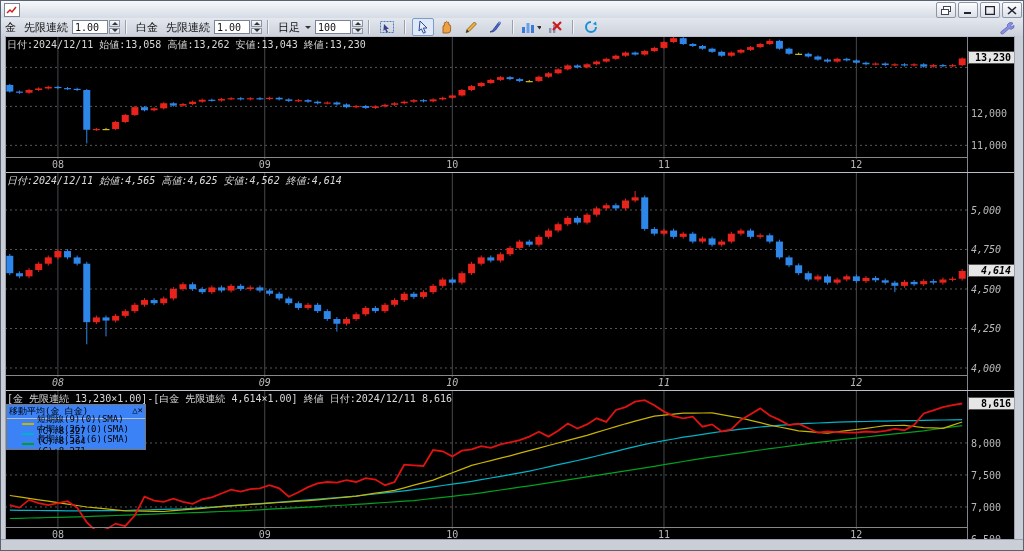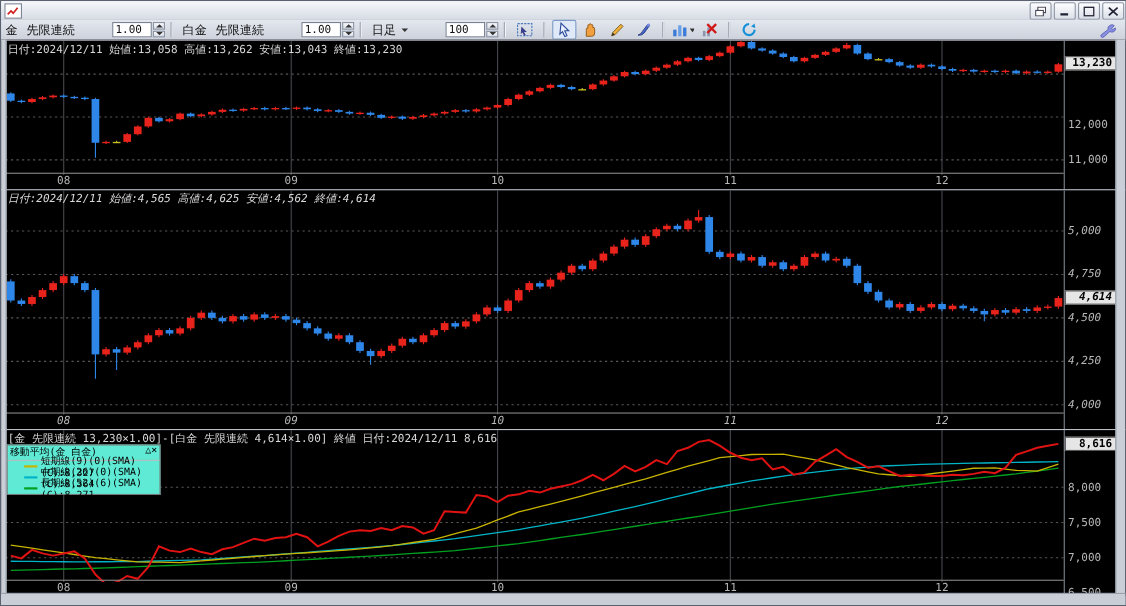--- a/index.html
+++ b/index.html
@@ -7,40 +7,40 @@
   
   #titlebar{position:absolute;left:0;top:0;width:1024px;height:17px;background:linear-gradient(#f6f8fb,#d6dbe4);border-bottom:1px solid #a7adb9;display:flex;align-items:center;}
   #title-icon{width:14px;height:12px;margin:0 4px 0 3px;background:#fff;border:1px solid #7d8596;display:flex;align-items:center;justify-content:center;}
   #title-text{font-size:11px;color:#111;white-space:nowrap;}
   #winbtns{position:absolute;right:3px;top:1px;display:flex;gap:2px;}
   .wbtn{width:18px;height:14px;background:linear-gradient(#fdfdfe,#dbe0e8);border:1px solid #8d95a5;border-radius:2px;display:flex;align-items:center;justify-content:center;}
   
   #toolbar{position:absolute;left:0;top:17px;width:1024px;height:18px;background:linear-gradient(#e3e7ee,#ccd1db);border-bottom:1px solid #9aa1ae;display:flex;align-items:center;font-size:11px;color:#111;}
   .tb-label{margin:0 4px;white-space:nowrap;}
   .spin{display:flex;align-items:center;height:14px;}
-  .spin .val{width:30px;height:12px;background:#fff;border:1px solid #7a8494;font-size:10px;padding:0 2px;display:flex;align-items:center;font-family:"DejaVu Sans Mono",monospace;margin-left:30px;}
+  .spin .val{width:30px;height:12px;background:#fff;border:1px solid #7a8494;font-size:10px;padding:0 2px;display:flex;align-items:center;font-family:"DejaVu Sans Mono",monospace;}
   .spin .btns{width:11px;height:14px;margin-left:1px;display:flex;flex-direction:column;gap:1px;}
   .spin .sb{flex:1;background:linear-gradient(#f8fafc,#d8dde6);border:1px solid #8d95a5;display:flex;align-items:center;justify-content:center;}
   .tri-up{width:0;height:0;border-left:3px solid transparent;border-right:3px solid transparent;border-bottom:3px solid #333;}
   .tri-dn{width:0;height:0;border-left:3px solid transparent;border-right:3px solid transparent;border-top:3px solid #333;}
   .sep{width:1px;height:14px;background:#9aa1ae;margin:0 5px;border-right:1px solid #f2f4f8;}
   .tool{width:20px;height:16px;margin:0 1px;display:flex;align-items:center;justify-content:center;border:1px solid transparent;border-radius:2px;}
   .tool.active{background:#dfe9f7;border:1px solid #7d9cc8;}
   #wrench{position:absolute;right:6px;top:1px;}
   
   .panel{position:absolute;left:0;width:1024px;background:#000;overflow:hidden;border-top:1px solid #b9bec7;box-sizing:border-box;}
   .panel .plot{position:absolute;left:4px;top:0;}
   .panel .vline-axis{position:absolute;top:0;bottom:0;left:966px;width:1px;background:#7f858f;}
   .info{position:absolute;left:6px;top:1px;font-size:10px;color:#d8d8d8;font-family:"DejaVu Sans Mono",monospace;white-space:nowrap;letter-spacing:0;}
   .xaxis{position:absolute;left:4px;width:962px;bottom:0;height:14px;border-top:1px solid #888;}
   .xlabel{position:absolute;top:1px;font-size:10px;color:#b8b8b8;transform:translateX(-50%);font-family:"DejaVu Sans Mono",monospace;}
   .ylabel{position:absolute;left:970px;font-size:10px;color:#b8b8b8;font-family:"DejaVu Sans Mono",monospace;}
   .badge{position:absolute;left:967px;width:47px;height:13px;background:#e6e6e6;border:1px solid #555;color:#000;font-weight:bold;font-size:10px;font-family:"DejaVu Sans Mono",monospace;text-align:right;padding:0 3px;box-sizing:border-box;line-height:12px;}
   
-  #legend{position:absolute;left:5px;top:13px;width:138px;background:#5eead4;border:1px solid #777;font-size:9px;color:#000;font-family:"DejaVu Sans Mono",monospace;}
+  #legend{position:absolute;left:5px;top:13px;width:138px;background:#3b82f6;border:1px solid #777;font-size:9px;color:#000;font-family:"DejaVu Sans Mono",monospace;}
   .legend-head{display:flex;justify-content:space-between;padding:0 2px;border-bottom:1px solid #bbb;}
   .legend-row{display:flex;align-items:center;padding:0 15px;height:10px;}
   .swatch{display:inline-block;width:12px;height:2px;margin-right:3px;flex:none;}
   
   #frame-left{position:absolute;left:0;top:35px;width:4px;bottom:0;background:#caced6;border-right:1px solid #9aa1ae;}
   #frame-right{position:absolute;right:0;top:35px;width:8px;bottom:0;background:#caced6;border-left:1px solid #9aa1ae;}
   #frame-bottom{position:absolute;left:0;bottom:0;width:1024px;height:10px;background:#caced6;border-top:1px solid #9aa1ae;}
 </style>
 </head>
 <body>

